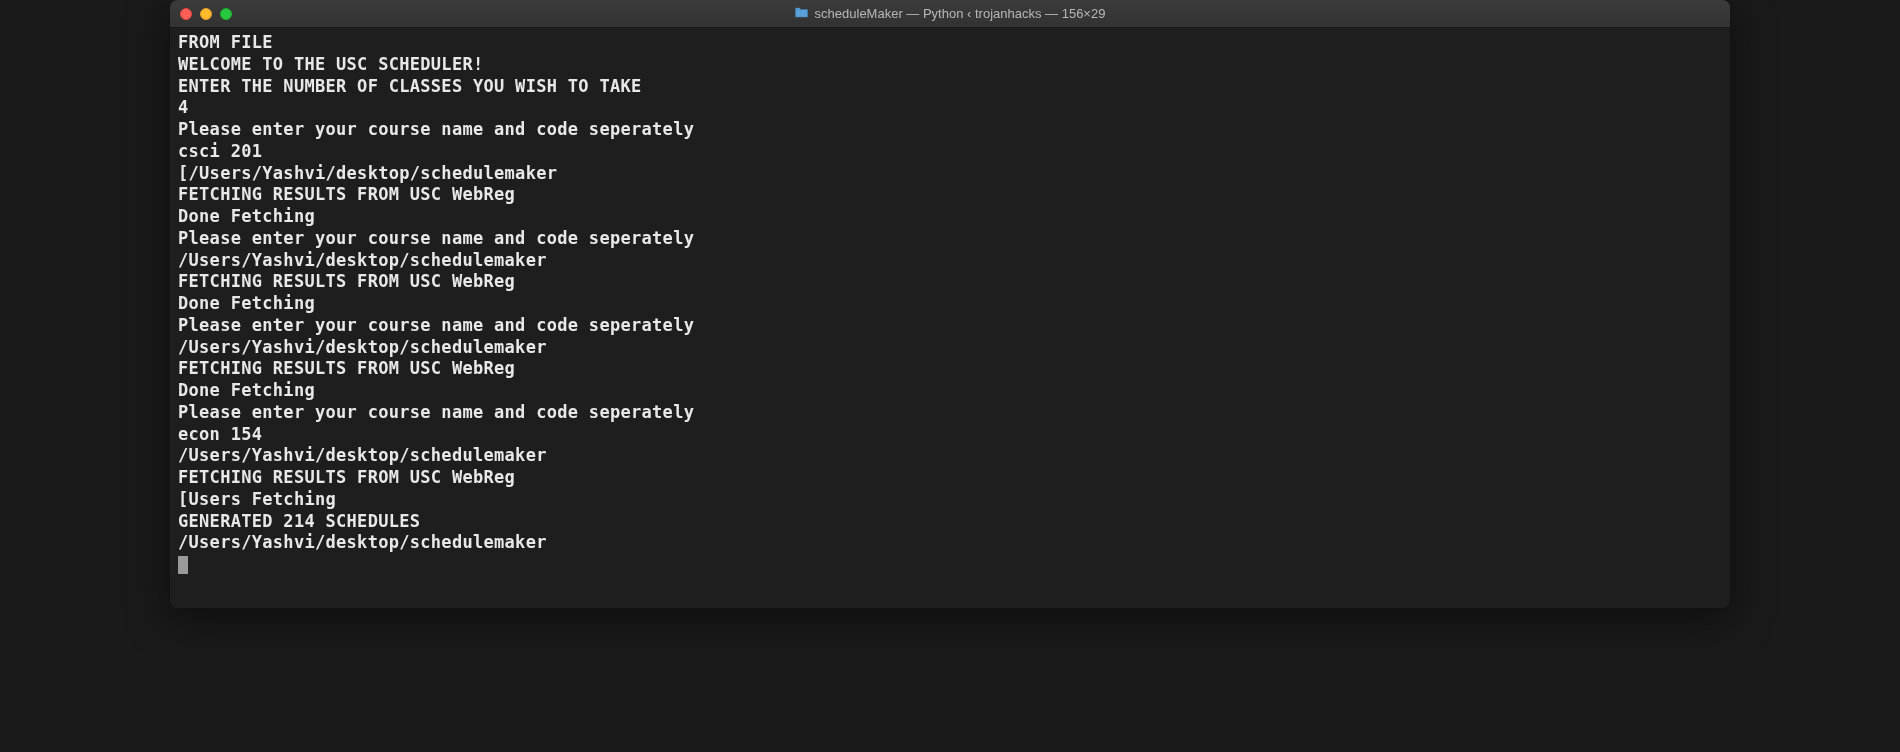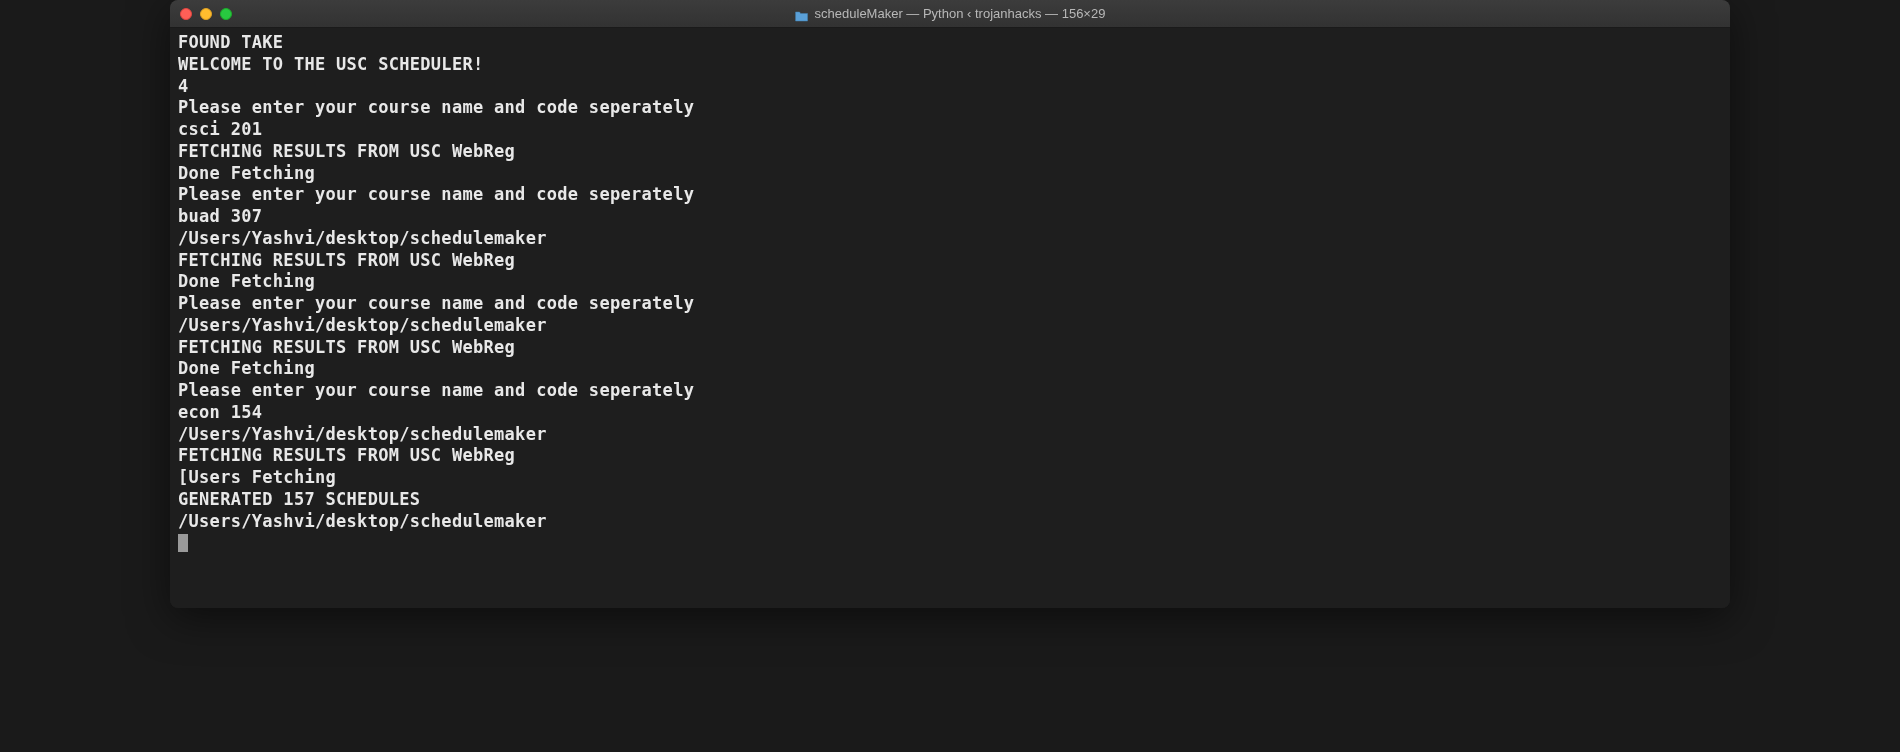--- a/index.html
+++ b/index.html
@@ -47,21 +47,21 @@
     .tl-min { background: #ffbd2e; border: 0.5px solid #dfa123; }
     .tl-max { background: #28c940; border: 0.5px solid #1dad2b; }
     .title-text {
       position: absolute;
       left: 50%;
       transform: translateX(-50%);
       color: #b8b8b8;
       font-size: 13px;
       font-family: -apple-system, BlinkMacSystemFont, 'Segoe UI', sans-serif;
       display: flex;
-      align-items: flex-end;
+      align-items: flex-start;
       gap: 6px;
     }
     .folder-icon {
       width: 14px;
       height: 11px;
       display: inline-block;
     }
     .terminal-body {
       background: #1e1e1e;
       padding: 4px 8px 8px 8px;
@@ -97,39 +97,40 @@
       <span class="folder-icon">
         <svg viewBox="0 0 14 11" width="14" height="11">
           <path d="M1 1 L5 1 L6 2.5 L13 2.5 L13 10 L1 10 Z" fill="#5aa0d8" stroke="#4080b0" stroke-width="0.5"></path>
         </svg>
       </span>
       <span>scheduleMaker — Python ‹ trojanhacks — 156×29</span>
     </div>
   </div>
   <div class="terminal-body">
     <div id="terminal-lines">
-        <div class="terminal-line">FOUND TAKE</div>
+        <div class="terminal-line">FROM FILE</div>
         <div class="terminal-line">WELCOME TO THE USC SCHEDULER!</div>
+        <div class="terminal-line">ENTER THE NUMBER OF CLASSES YOU WISH TO TAKE</div>
         <div class="terminal-line">4</div>
         <div class="terminal-line">Please enter your course name and code seperately</div>
         <div class="terminal-line">csci 201</div>
+        <div class="terminal-line">[/Users/Yashvi/desktop/schedulemaker</div>
         <div class="terminal-line">FETCHING RESULTS FROM USC WebReg</div>
         <div class="terminal-line">Done Fetching</div>
         <div class="terminal-line">Please enter your course name and code seperately</div>
-        <div class="terminal-line">buad 307</div>
         <div class="terminal-line">/Users/Yashvi/desktop/schedulemaker</div>
         <div class="terminal-line">FETCHING RESULTS FROM USC WebReg</div>
         <div class="terminal-line">Done Fetching</div>
         <div class="terminal-line">Please enter your course name and code seperately</div>
         <div class="terminal-line">/Users/Yashvi/desktop/schedulemaker</div>
         <div class="terminal-line">FETCHING RESULTS FROM USC WebReg</div>
         <div class="terminal-line">Done Fetching</div>
         <div class="terminal-line">Please enter your course name and code seperately</div>
         <div class="terminal-line">econ 154</div>
         <div class="terminal-line">/Users/Yashvi/desktop/schedulemaker</div>
         <div class="terminal-line">FETCHING RESULTS FROM USC WebReg</div>
         <div class="terminal-line">[Users Fetching</div>
-        <div class="terminal-line">GENERATED 157 SCHEDULES</div>
+        <div class="terminal-line">GENERATED 214 SCHEDULES</div>
         <div class="terminal-line">/Users/Yashvi/desktop/schedulemaker</div>
       </div>
     <div class="terminal-line"><span class="cursor"></span></div>
   </div>
 </div>
 
 </body></html>

